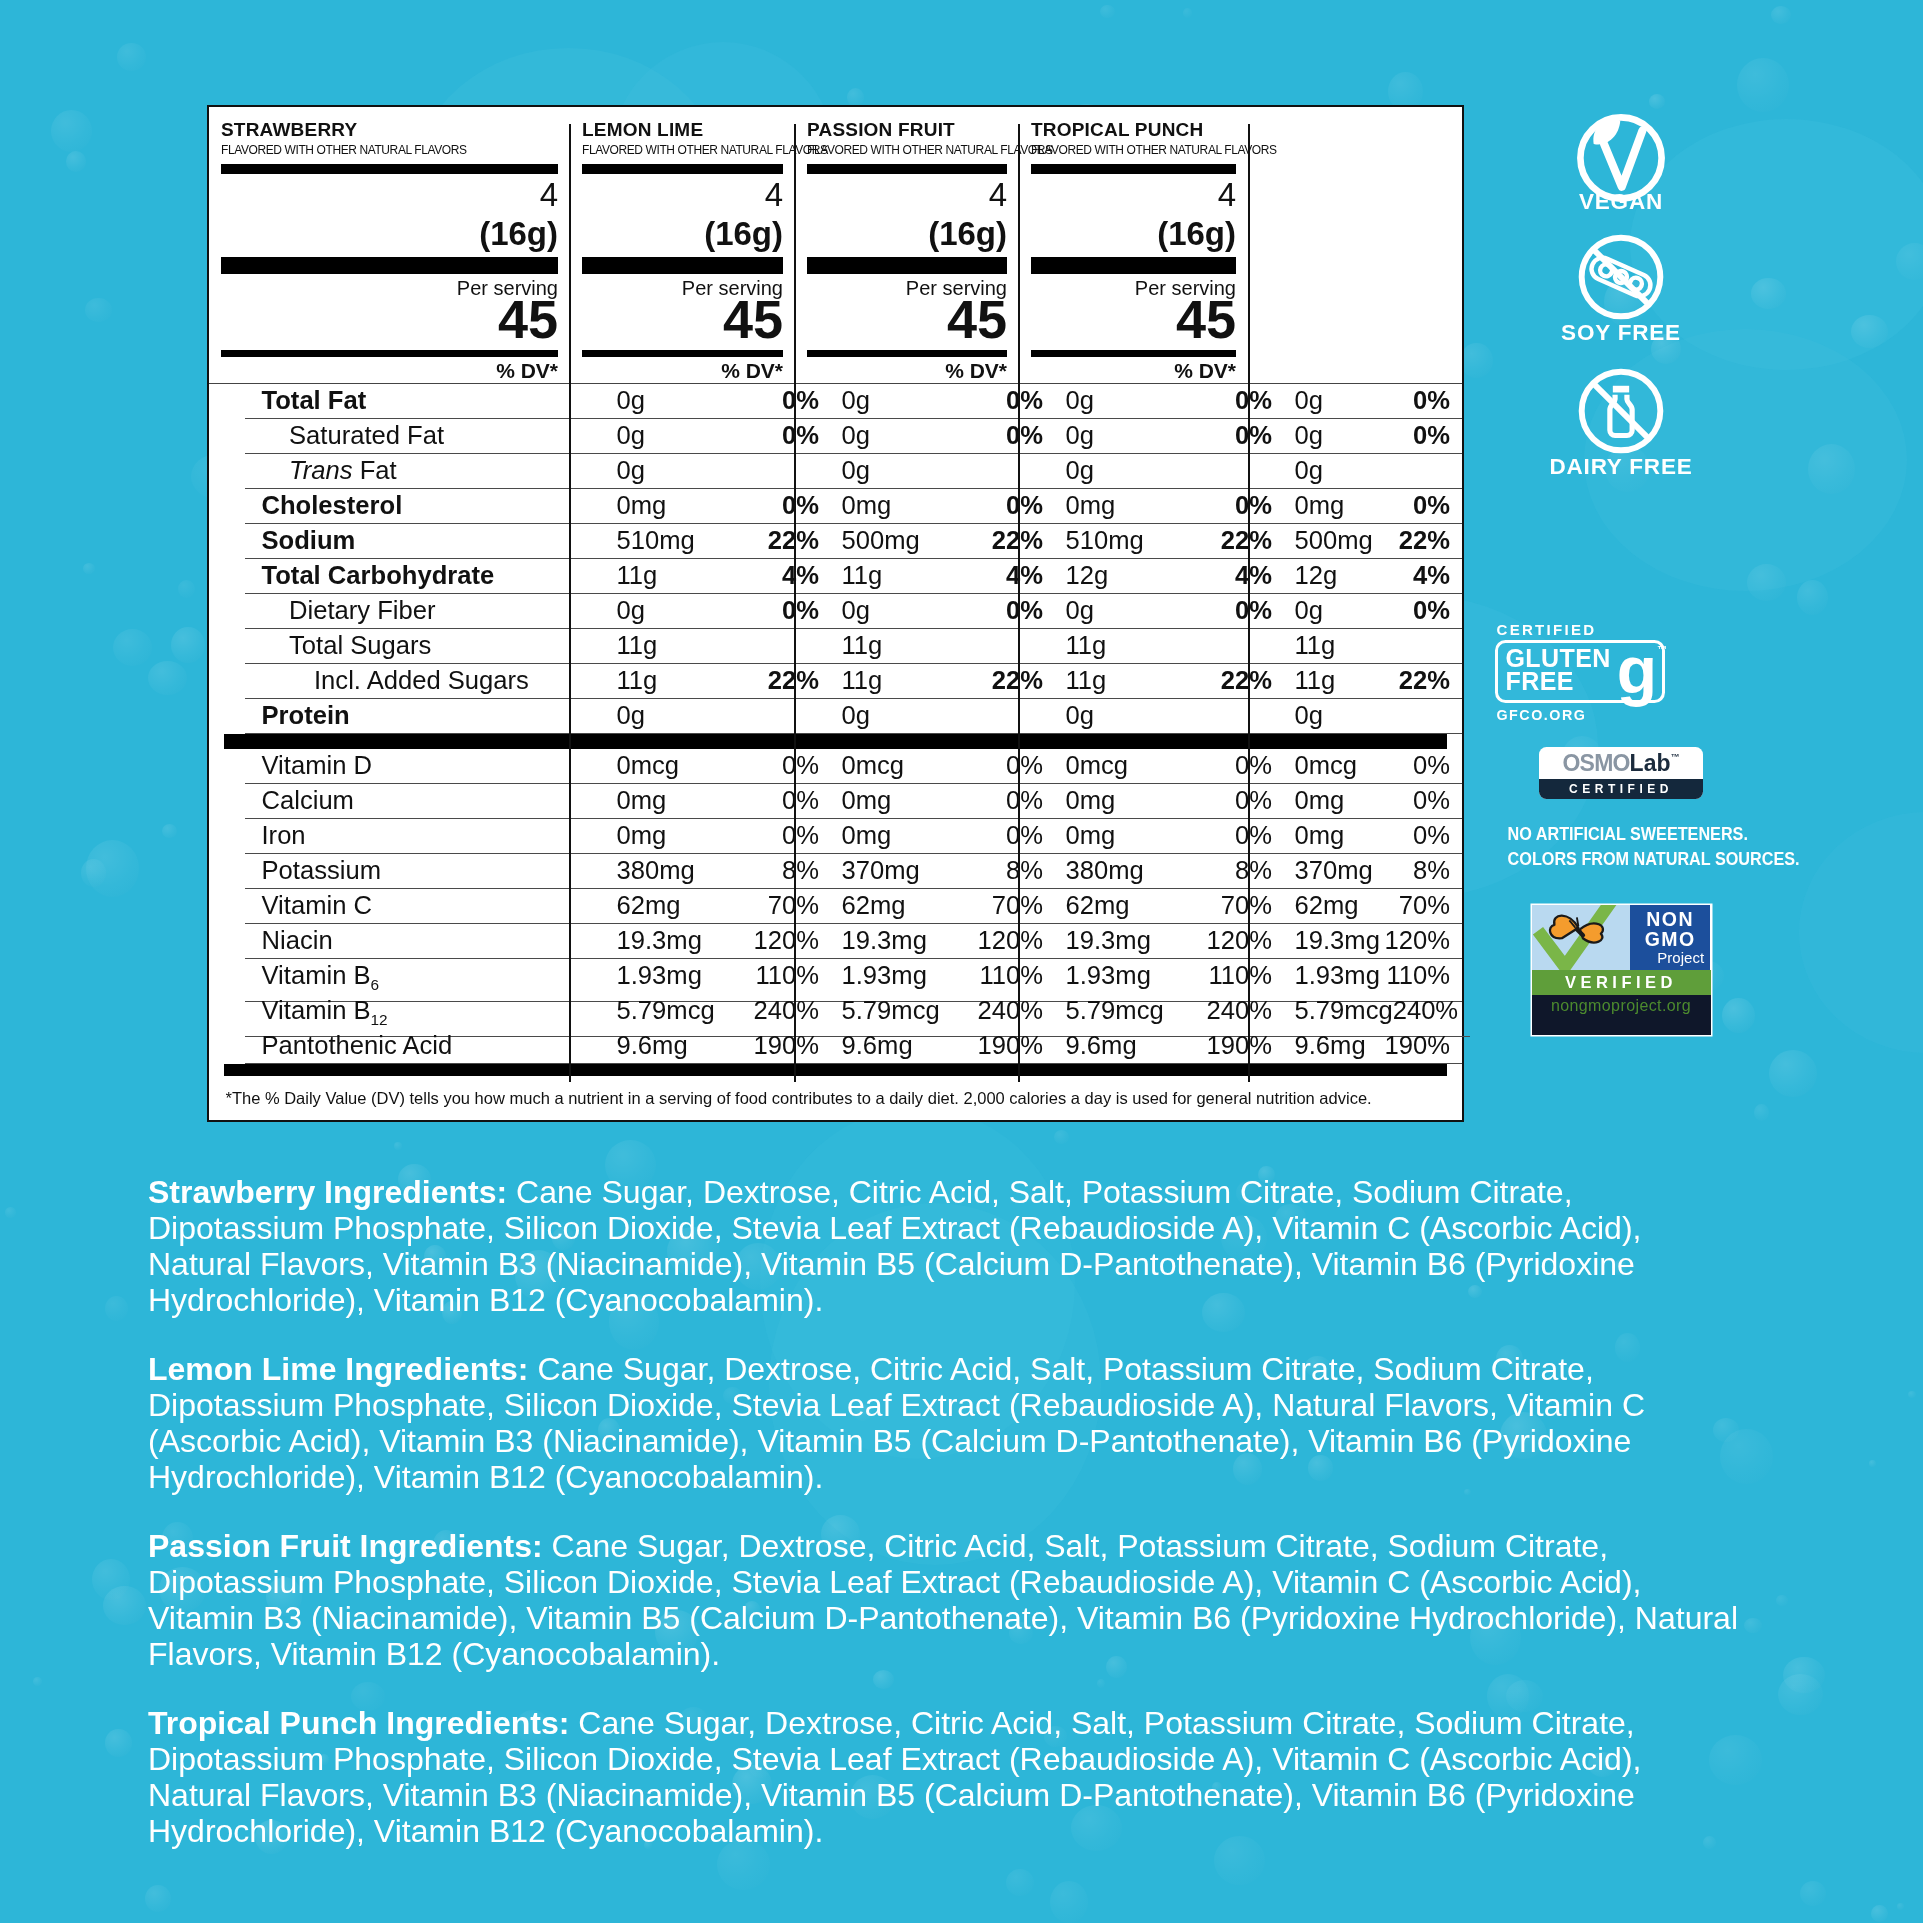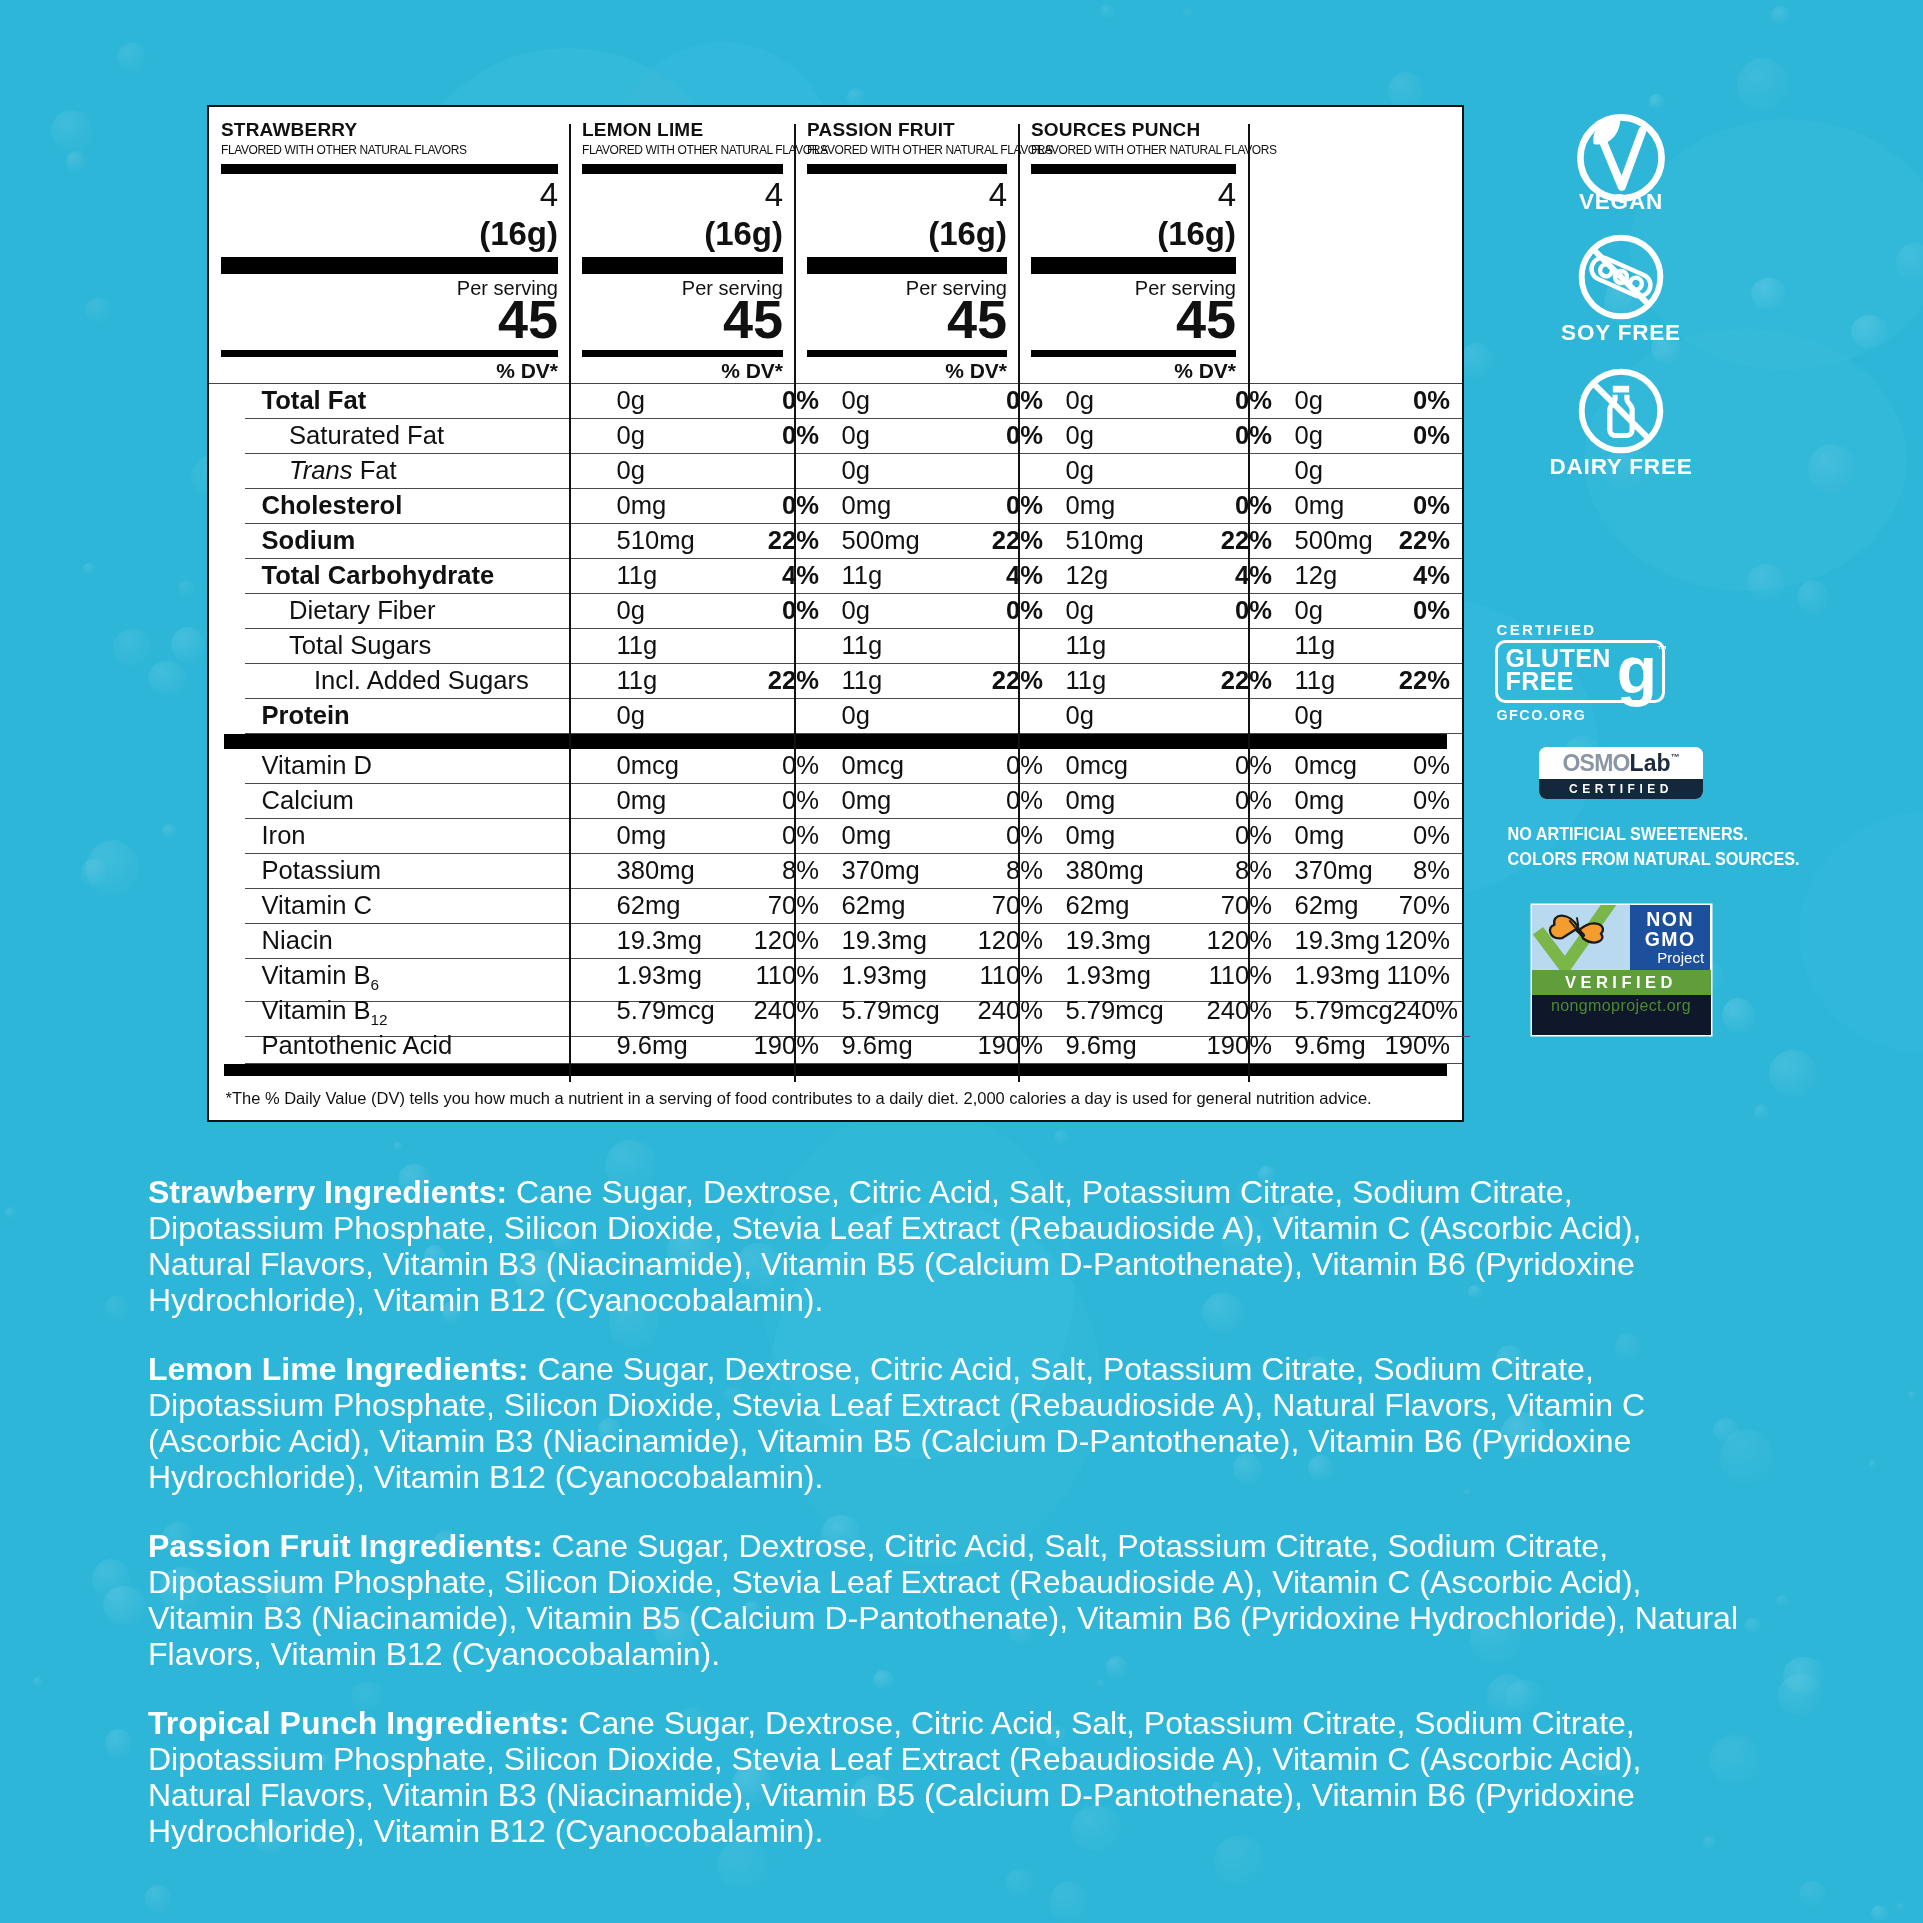--- a/index.html
+++ b/index.html
@@ -309,21 +309,21 @@
         <div class="fl-bar1 bar"></div>
         <div class="fl-servings">4</div>
         <div class="fl-weight">(16g)</div>
         <div class="fl-bar2 bar"></div>
         <div class="fl-perserv">Per serving</div>
         <div class="fl-cal">45</div>
         <div class="fl-rule bar"></div>
         <div class="fl-dv">% DV*</div>
       </div>
       <div class="header-cell">
-        <div class="fl-name">SOURCES PUNCH</div>
+        <div class="fl-name">TROPICAL PUNCH</div>
         <div class="fl-sub">FLAVORED WITH OTHER NATURAL FLAVORS</div>
         <div class="fl-bar1 bar"></div>
         <div class="fl-servings">4</div>
         <div class="fl-weight">(16g)</div>
         <div class="fl-bar2 bar"></div>
         <div class="fl-perserv">Per serving</div>
         <div class="fl-cal">45</div>
         <div class="fl-rule bar"></div>
         <div class="fl-dv">% DV*</div>
       </div>

